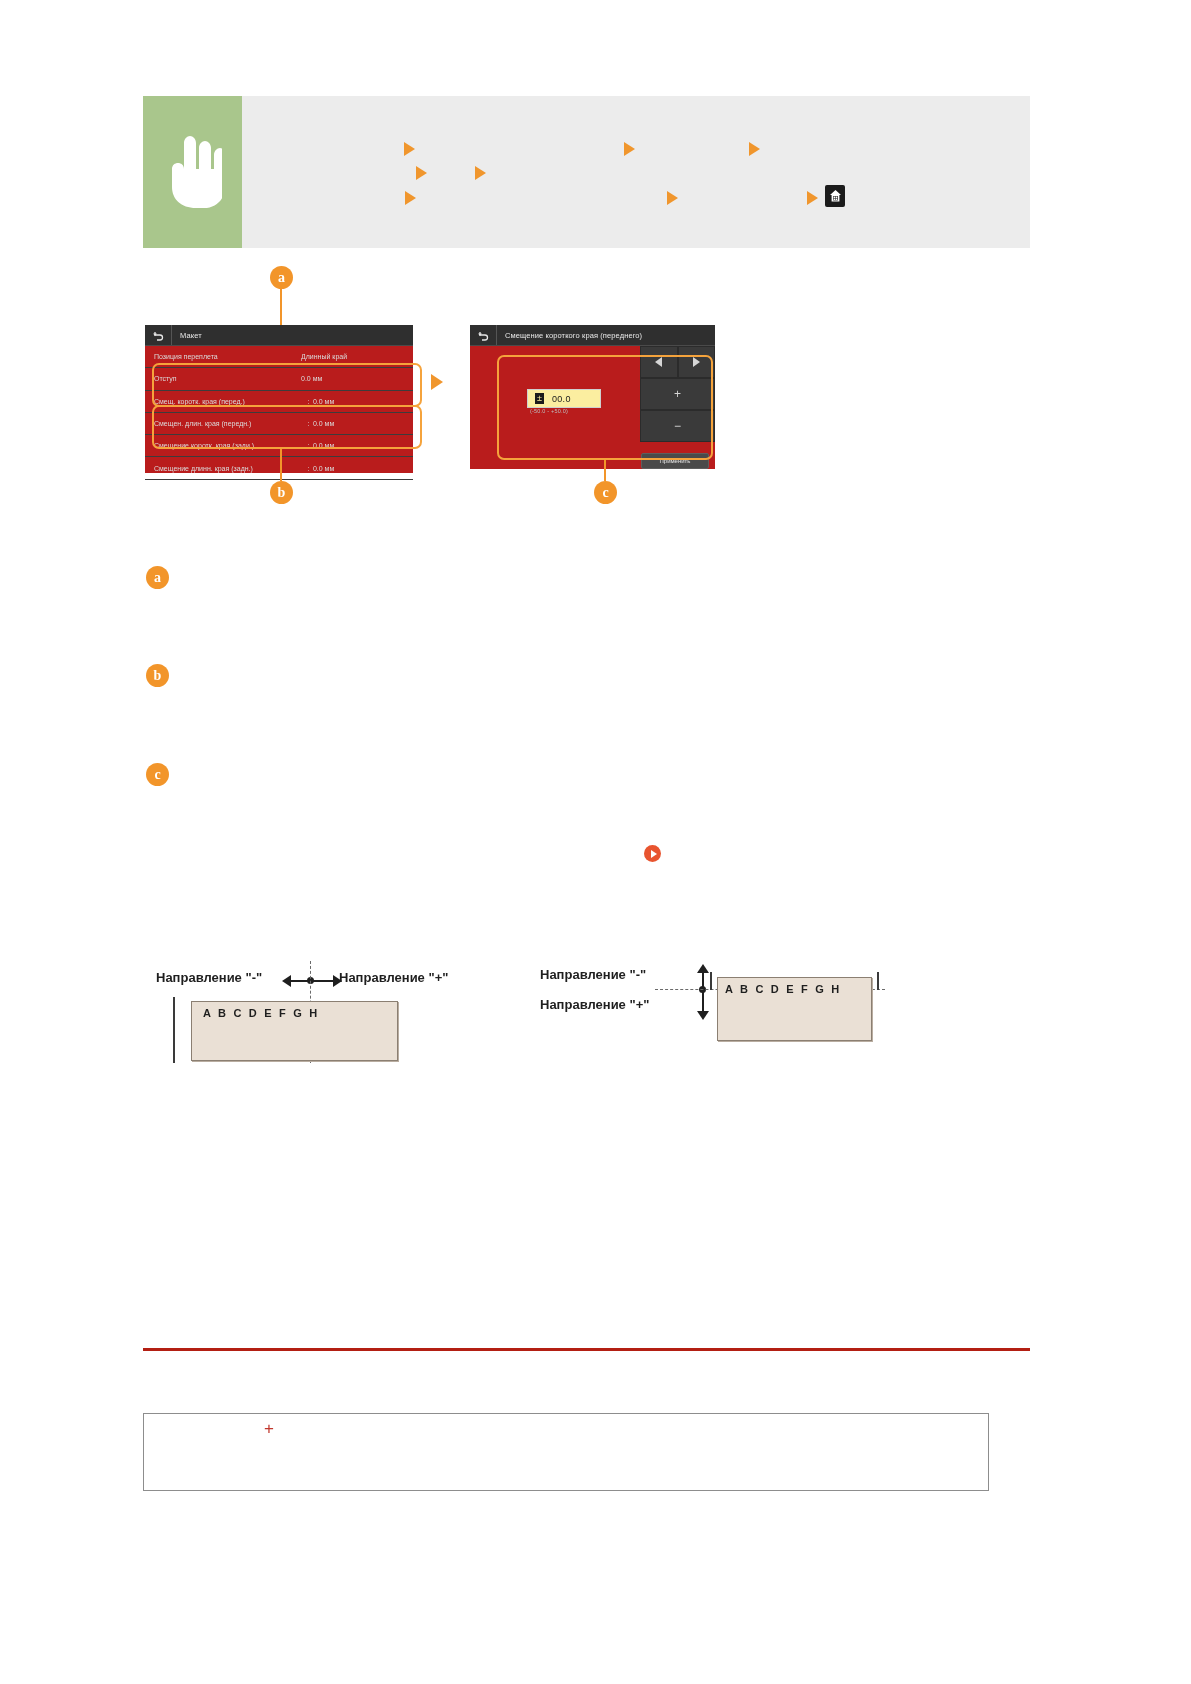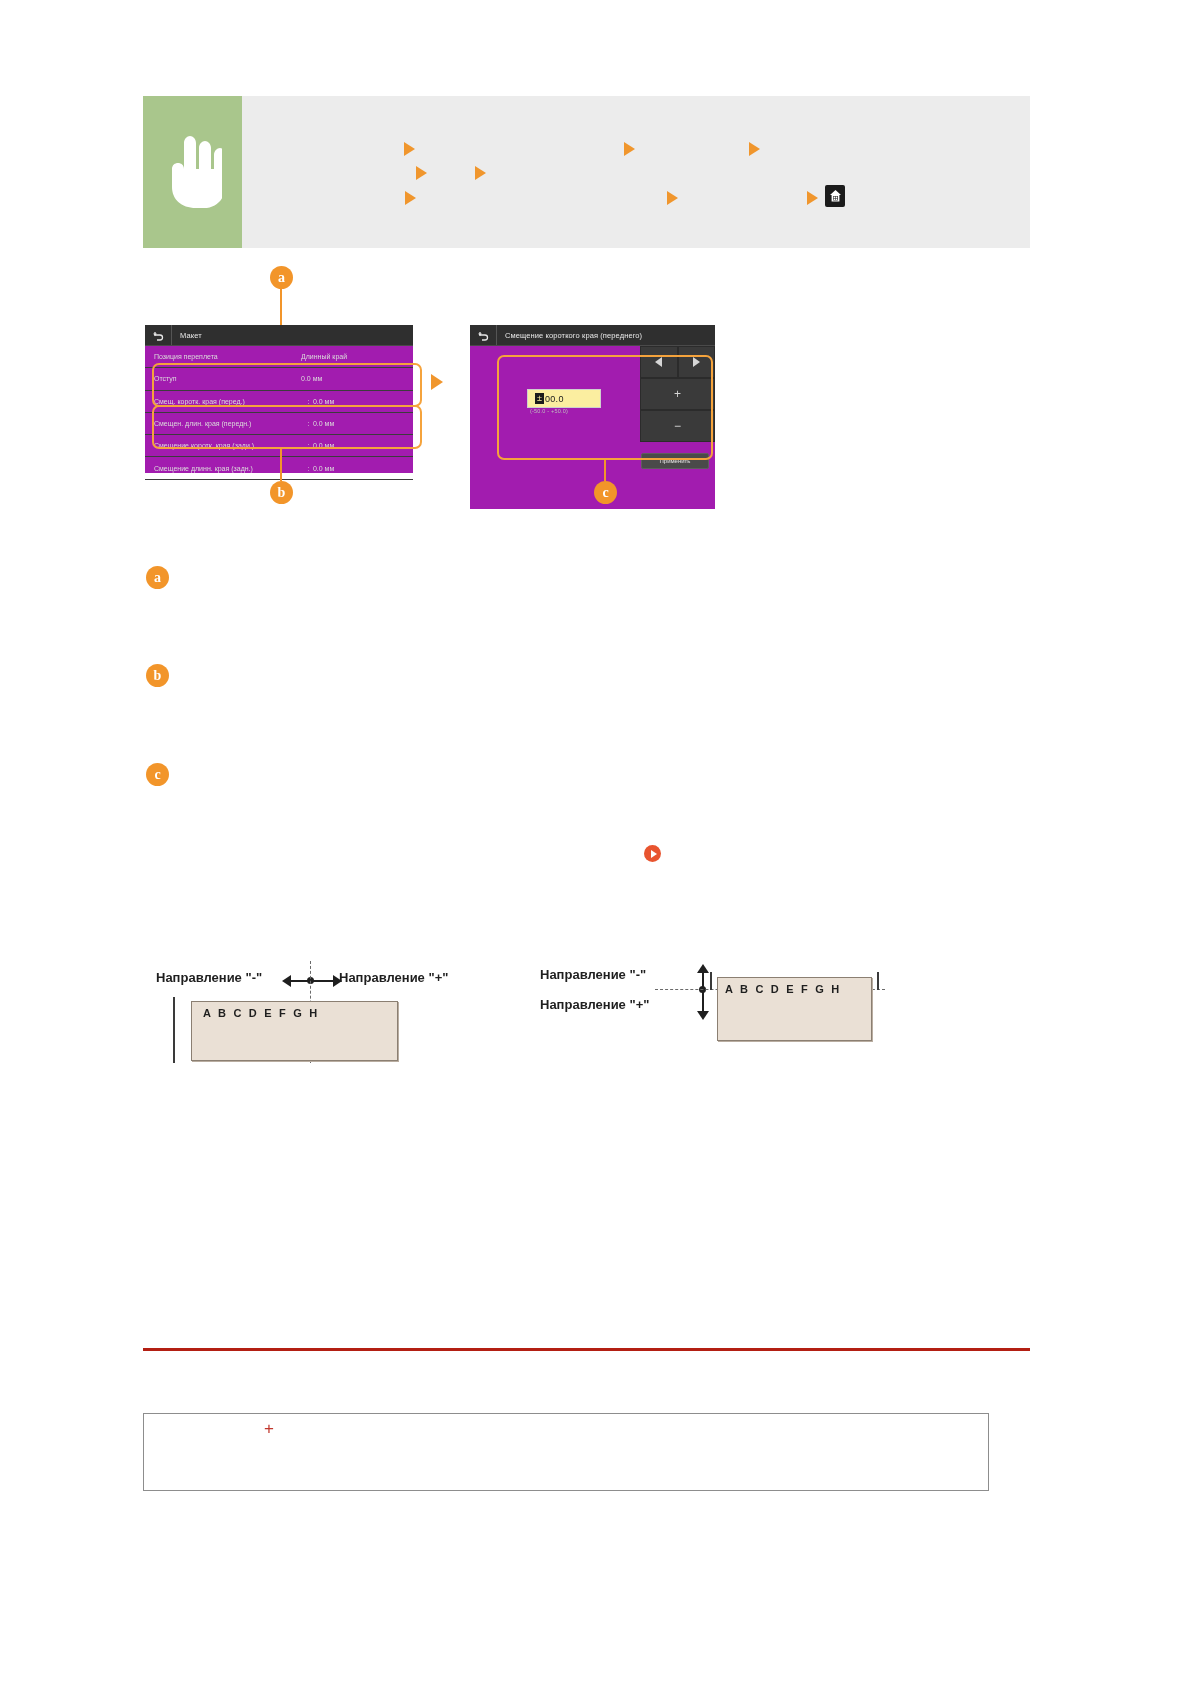--- a/index.html
+++ b/index.html
@@ -41,21 +41,21 @@
   
   .badge{
     position:absolute;width:23px;height:23px;border-radius:50%;
     background:#f2952a;color:#ffffff;font-size:14px;font-weight:bold;
     display:flex;align-items:center;justify-content:center;
     font-family:"Liberation Serif", serif;line-height:1;
   }
   .leader{position:absolute;background:#f2952a;width:2px;}
 
   
-  .shot{position:absolute;background:#a21caf;}
+  .shot{position:absolute;background:#b91c1c;}
   .shot-title{
     height:20px;background:#2f2f2f;display:flex;align-items:center;
     border-bottom:1px solid #4a4a4a;
   }
   .back-btn{
     width:26px;height:20px;display:flex;align-items:center;justify-content:center;
     border-right:1px solid #555;flex:0 0 26px;
   }
   .back-btn svg{width:11px;height:11px;display:block;}
   .shot-title-text{
@@ -68,32 +68,32 @@
   .row{
     height:21.3px;display:flex;align-items:center;
     border-bottom:1px solid #3c3c3c;font-size:7px;color:#dcdcdc;
   }
   .row .lbl{padding-left:9px;flex:1;white-space:nowrap;}
   .row .val{width:112px;white-space:nowrap;}
   .row.two .lbl{flex:0 0 150px;}
   .row.two .sep{width:10px;text-align:center;}
 
   
-  #shot-offset{left:470px;top:325px;width:245px;height:184px;}
+  #shot-offset{left:470px;top:325px;width:245px;height:144px;}
   .offset-body{position:relative;height:128px;}
   .num-field{
     position:absolute;left:57px;top:43px;width:72px;height:17px;
     background:#fbeea0;border:1.5px solid #cfcfcf;
     display:flex;align-items:center;
   }
   .num-caret{
     width:9px;height:11px;background:#1b1b1b;margin-left:7px;
     color:#fbeea0;font-size:9px;line-height:11px;text-align:center;
   }
-  .num-val{color:#1b1b1b;font-size:9px;margin-left:1px;letter-spacing:.3px;}
+  .num-val{color:#1b1b1b;font-size:9px;margin-left:8px;letter-spacing:.3px;}
   .num-unit{
     position:absolute;left:137px;top:46px;color:#d8d8d8;font-size:7.5px;padding-left:33px;
   }
   .num-range{
     position:absolute;left:60px;top:62px;color:#bdbdbd;font-size:5.5px;
     letter-spacing:.2px;
   }
   .keypad{position:absolute;right:0;top:0;width:75px;height:128px;}
   .kp-cell{
     height:32px;background:#3a3a3a;border:1px solid #2b2b2b;

